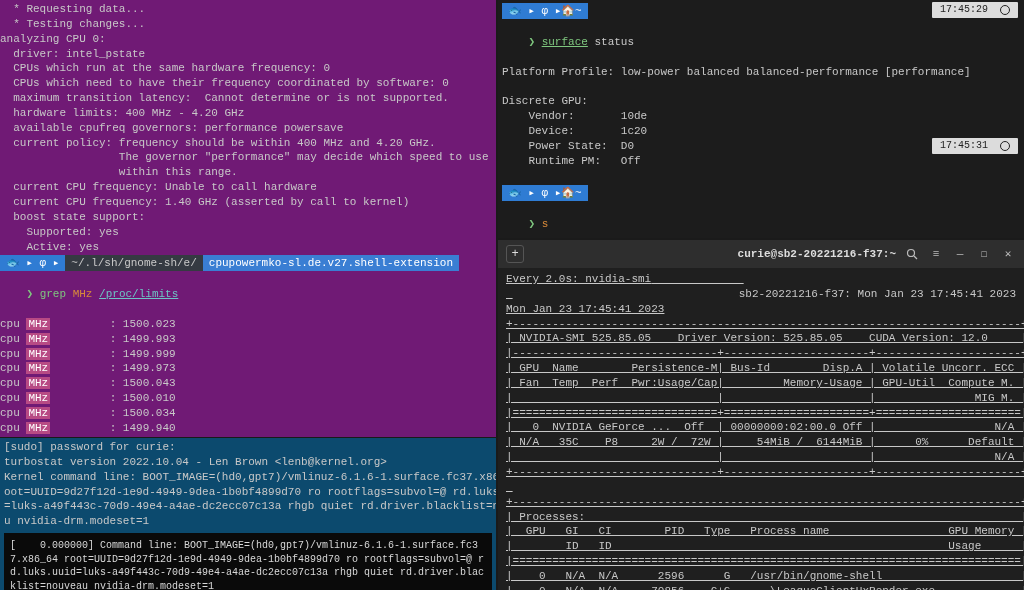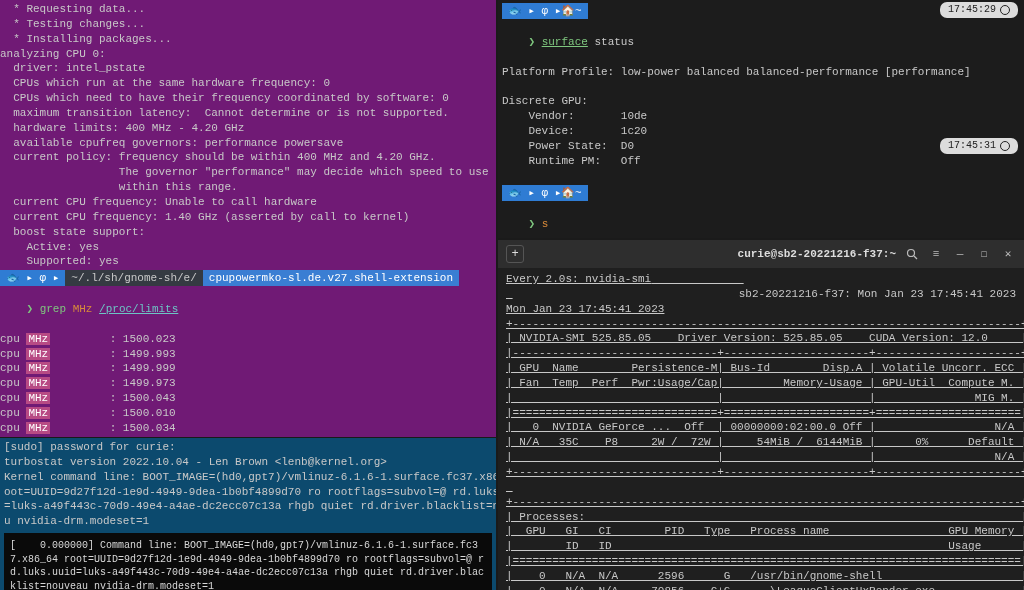--- a/index.html
+++ b/index.html
@@ -58,24 +58,24 @@
     .orange { color: #d88a3a; }
     .magenta-bg { background: #b84a84; color: #fff; padding: 0 2px; }
     .underline { text-decoration: underline; }
     .timestamp-badge {
       position: absolute;
       right: 6px;
       background: #dcdcdc;
       color: #222;
       padding: 1px 8px;
       font-size: 10px;
-      border-radius: 7px;
-      display: flex;
-      align-items: center;
-      gap: 4px;
+      border-radius: 1px;
+      display: flex;
+      align-items: center;
+      gap: 12px;
     }
     .clock-icon {
       width: 10px; height: 10px;
       border: 1px solid #222;
       border-radius: 50%;
       display: inline-block;
       position: relative;
     }
     .titlebar {
       height: 28px;
@@ -121,36 +121,35 @@
     }
     .dmesg-line { white-space: pre-wrap; word-break: break-all; margin: 2px 0; }
   </style>
 </head>
 <body>
 
 <div class="pane pane-topleft">
   <div id="tl-initial">
       <div class="line">  * Requesting data...</div>
       <div class="line">  * Testing changes...</div>
-      <div class="line">  * Installing packages...</div>
       <div class="line">analyzing CPU 0:</div>
       <div class="line">  driver: intel_pstate</div>
       <div class="line">  CPUs which run at the same hardware frequency: 0</div>
       <div class="line">  CPUs which need to have their frequency coordinated by software: 0</div>
       <div class="line">  maximum transition latency:  Cannot determine or is not supported.</div>
       <div class="line">  hardware limits: 400 MHz - 4.20 GHz</div>
       <div class="line">  available cpufreq governors: performance powersave</div>
       <div class="line">  current policy: frequency should be within 400 MHz and 4.20 GHz.</div>
       <div class="line">                  The governor "performance" may decide which speed to use</div>
       <div class="line">                  within this range.</div>
       <div class="line">  current CPU frequency: Unable to call hardware</div>
       <div class="line">  current CPU frequency: 1.40 GHz (asserted by call to kernel)</div>
       <div class="line">  boost state support:</div>
+      <div class="line">    Supported: yes</div>
       <div class="line">    Active: yes</div>
-      <div class="line">    Supported: yes</div>
     </div>
 
   <div class="prompt-line">
     <span class="prompt-seg seg-blue">🐟 ▸ φ ▸</span>
     <span class="prompt-seg seg-dark">~/.l/sh/gnome-sh/e/</span>
     <span class="prompt-seg seg-highlight">cpupowermko-sl.de.v27.shell-extension</span>
   </div>
 
   <div class="line">
     <span class="green">❯ </span><span class="green">grep</span> <span class="orange">MHz</span> <span class="underline cyan">/proc/limits</span>

